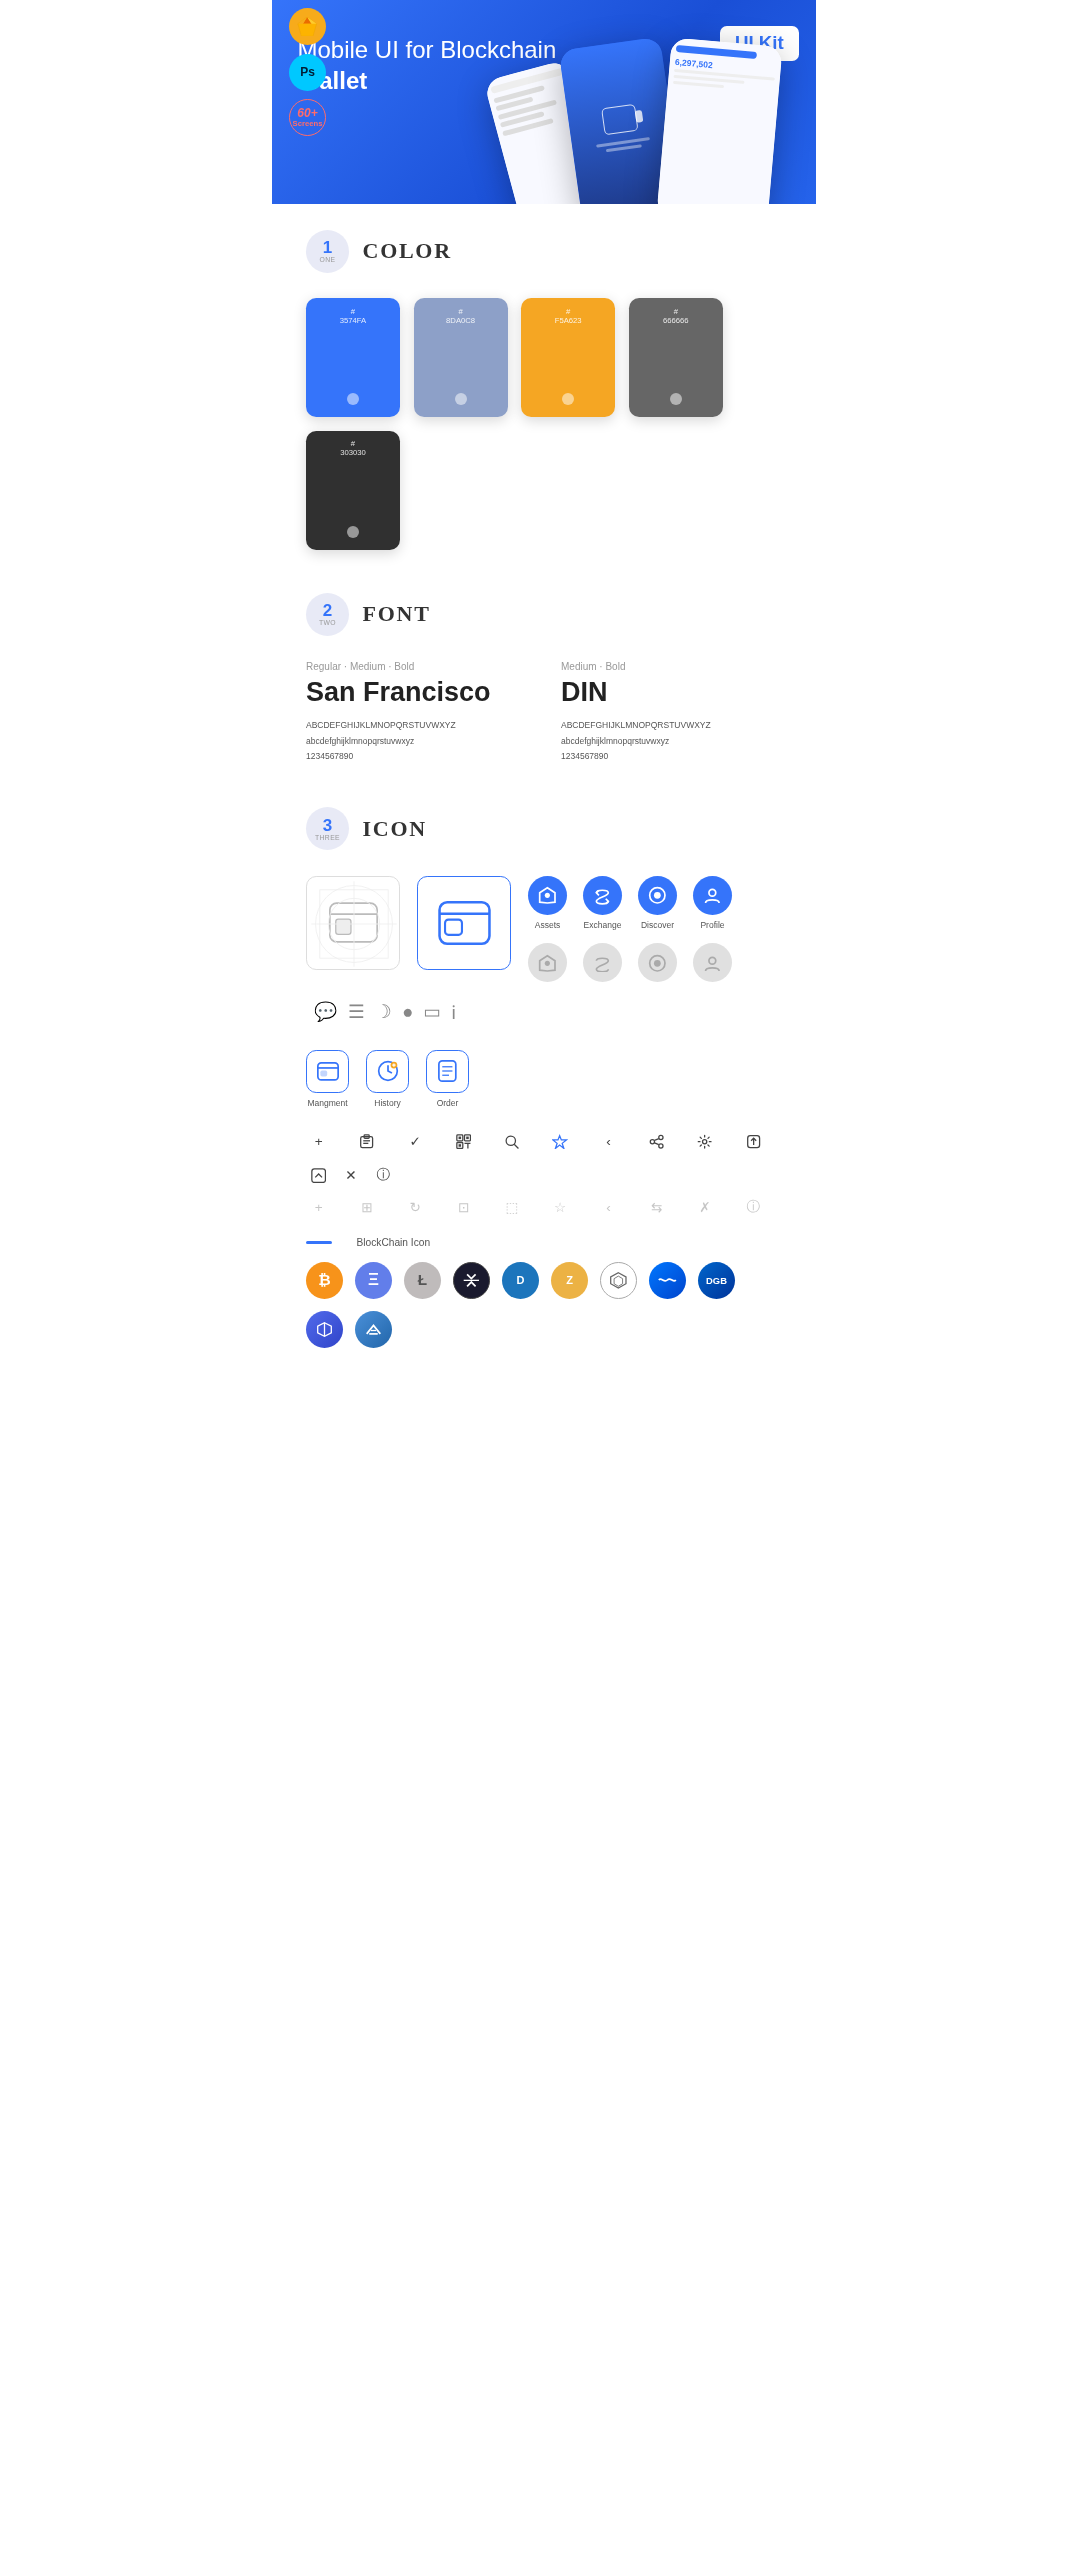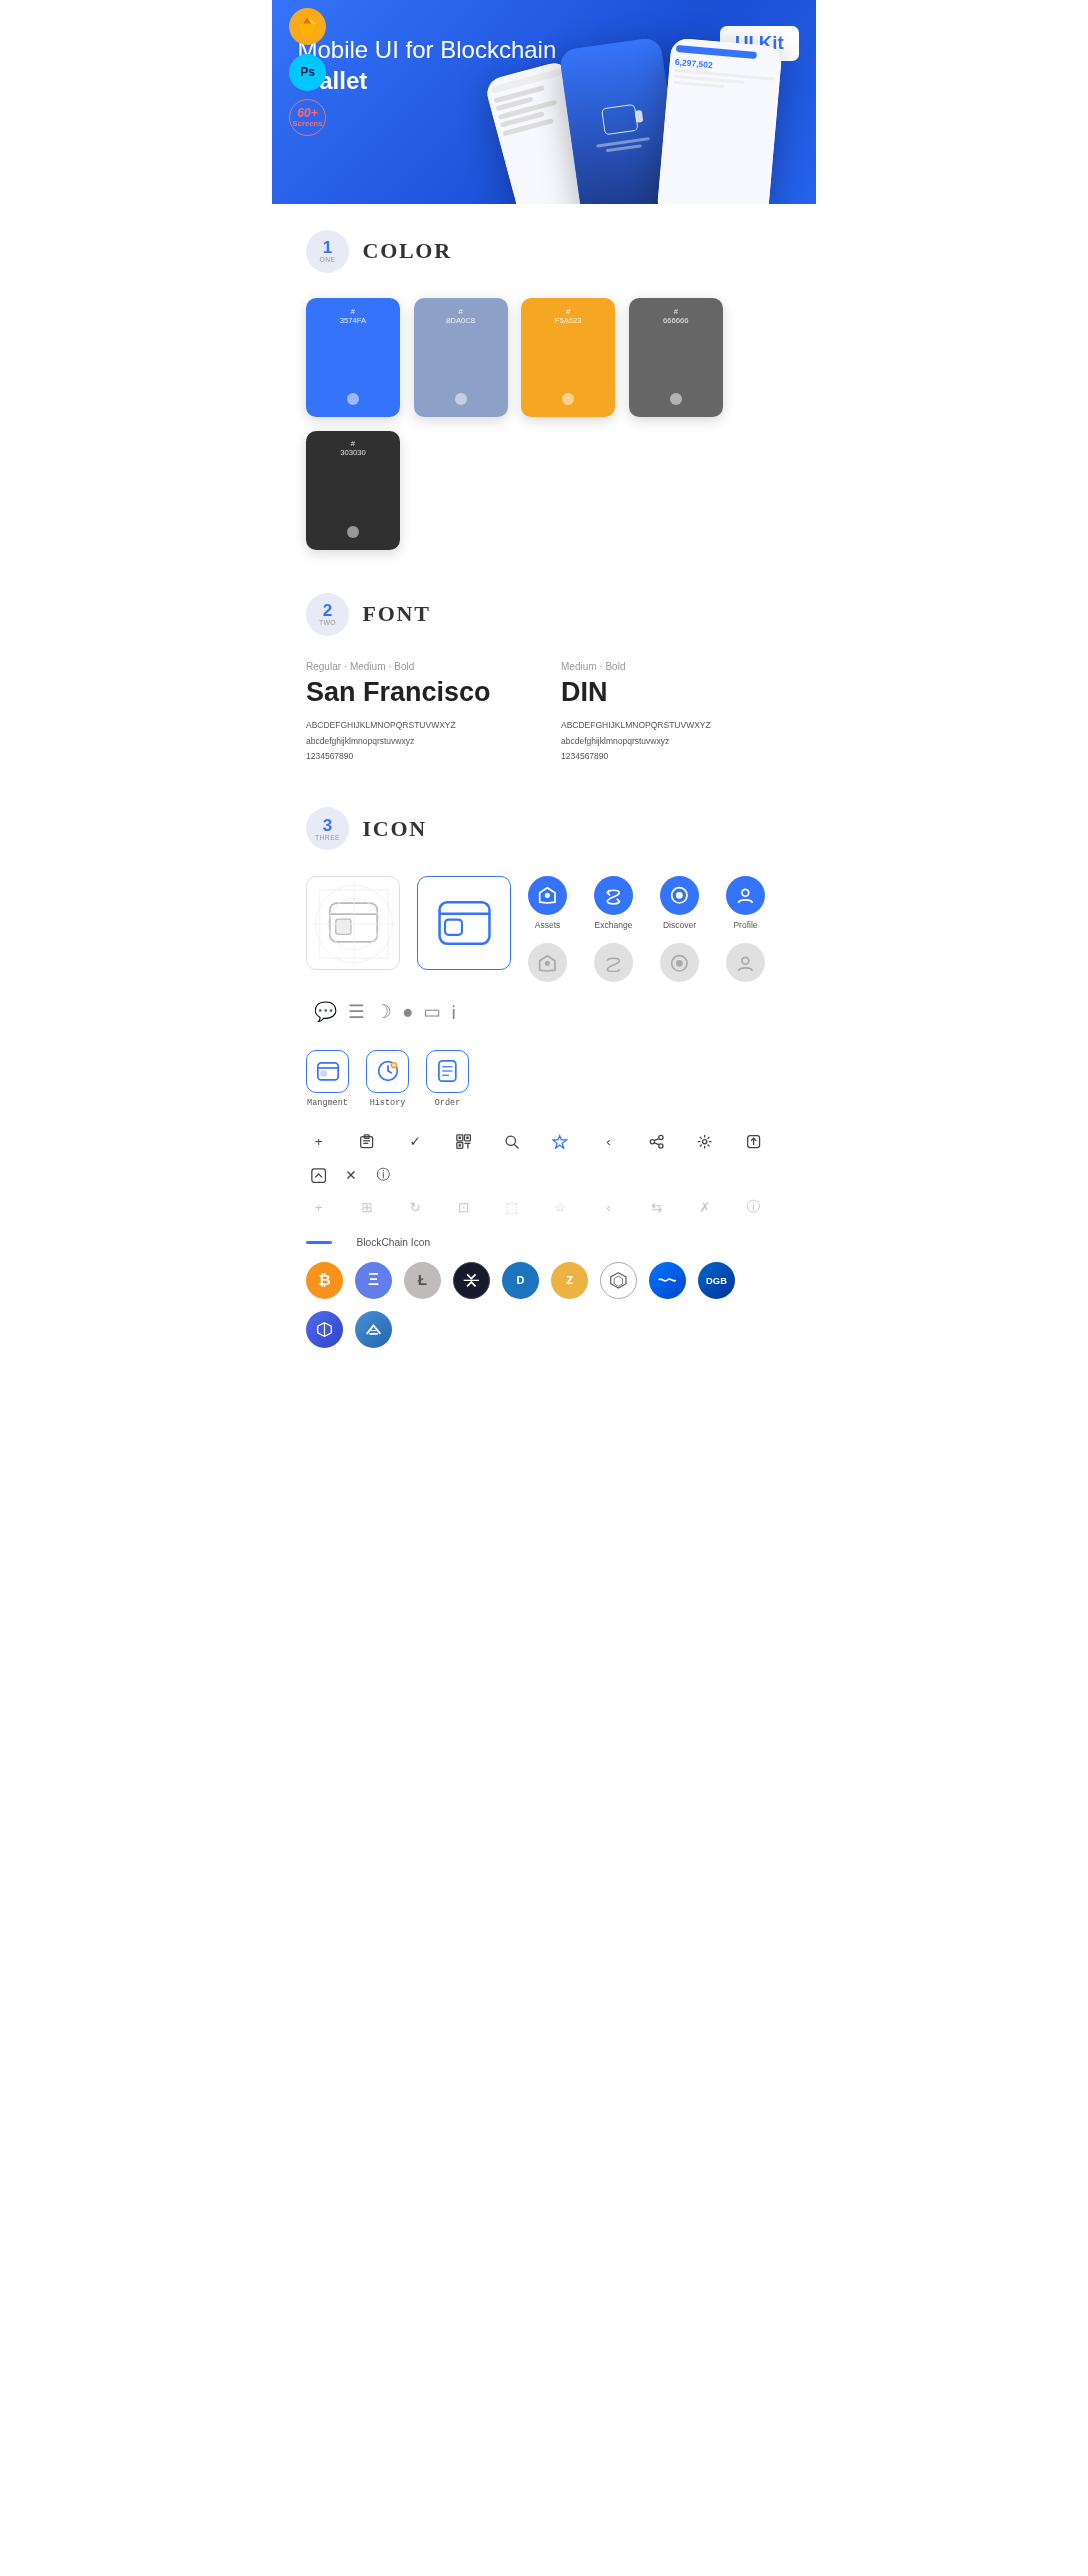--- a/index.html
+++ b/index.html
@@ -190,21 +190,21 @@
       height: 94px;
       border: 1.7px solid #3574FA;
       border-radius: 10.2px;
       display: flex;
       align-items: center;
       justify-content: center;
     }
 
     .icon-nav-grid {
       display: flex;
-      gap: 27px;
+      gap: 16px;
       align-items: flex-start;
       flex-wrap: wrap;
     }
     .icon-nav-item {
       display: flex;
       flex-direction: column;
       align-items: center;
       gap: 5.1px;
     }
     .icon-circle {
@@ -226,21 +226,20 @@
       gap: 17px;
       align-items: center;
       margin-bottom: 20.4px;
       flex-wrap: wrap;
     }
     .app-icon-item {
       display: flex;
       flex-direction: column;
       align-items: center;
       gap: 5.1px;
-      font-family: Liberation Mono, monospace;
     }
     .app-icon-box {
       width: 43px;
       height: 43px;
       border-radius: 10.2px;
       display: flex;
       align-items: center;
       justify-content: center;
       font-size: 18.7px;
     }

